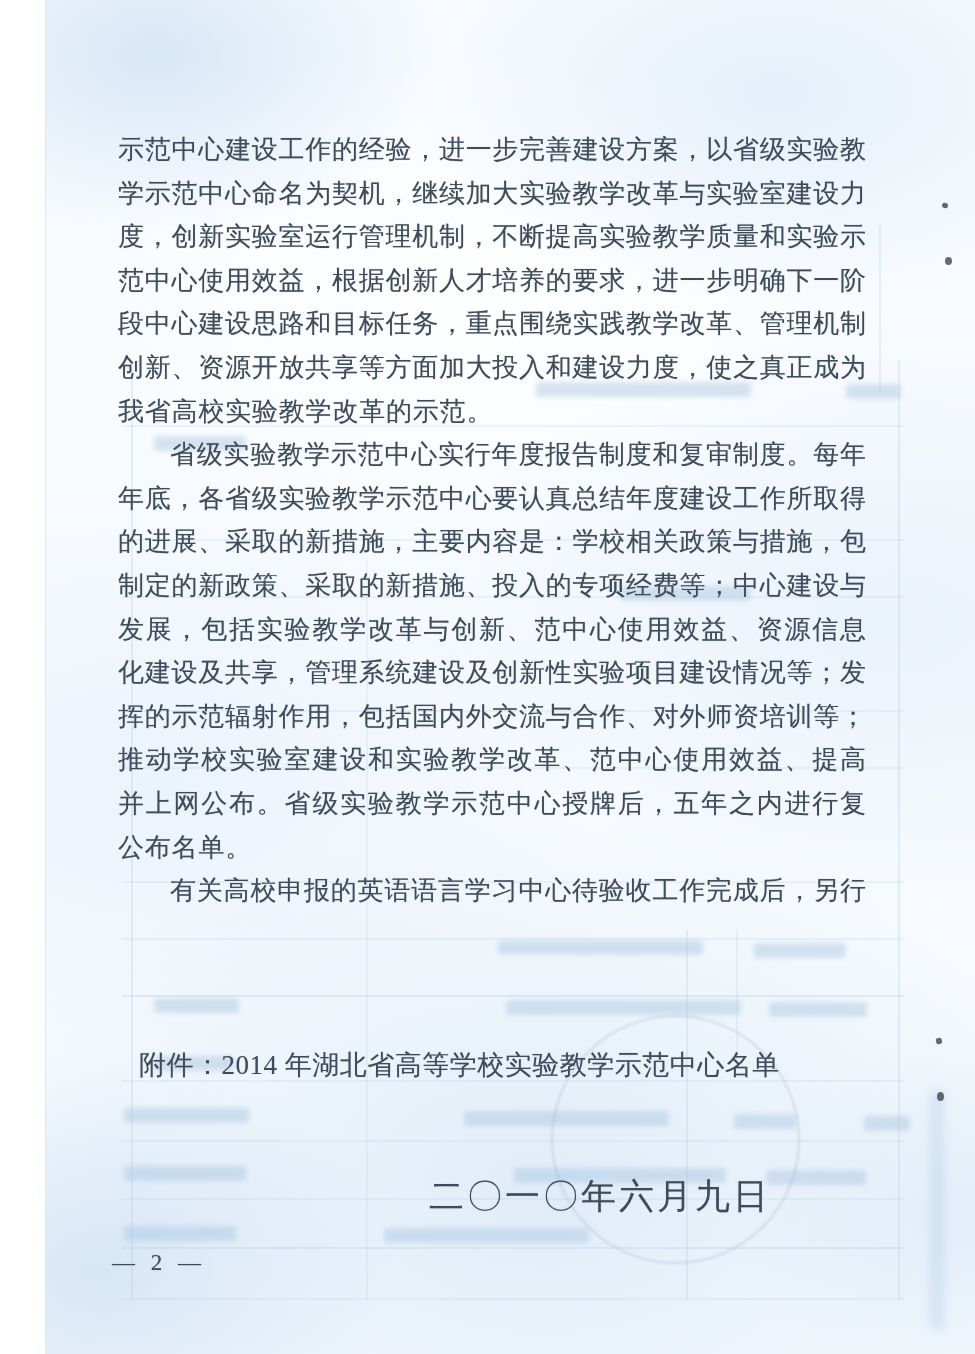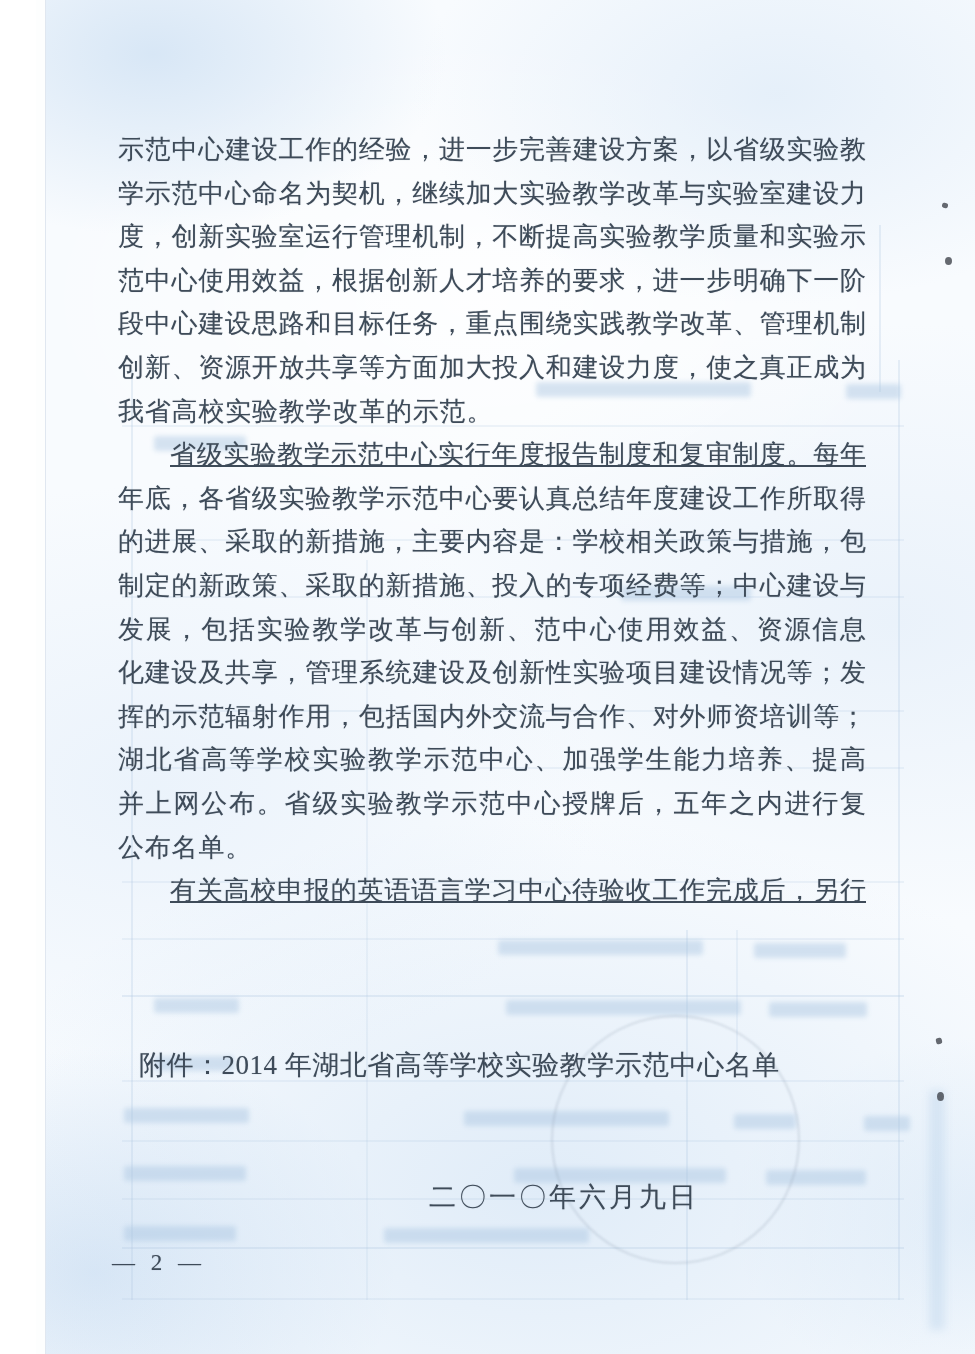--- a/index.html
+++ b/index.html
@@ -35,24 +35,24 @@
   .seal-ring{position:absolute;left:515px;top:1015px;width:245px;height:245px;border-radius:50%;
     border:2px solid rgba(148,160,178,.28);filter:blur(1px);z-index:1;}
   .speck{position:absolute;background:#3c4048;border-radius:2px;opacity:.78;z-index:3;}
   
   .ink{position:absolute;inset:0;z-index:2;color:var(--ink,#3e4b59);
        text-shadow:0 0 1px rgba(62,75,89,.35);}
   .body-text{position:absolute;left:82px;top:128px;width:748px;font-size:26px;}
   .line{height:43.6px;line-height:43.6px;white-space:nowrap;
         text-align:justify;text-align-last:justify;text-justify:inter-character;
         white-space:normal;overflow:hidden;}
-  .line.indent{text-indent:52px;text-decoration:underline;}
+  .line.indent{text-indent:52px;}
   .line.para-end{text-align-last:left;letter-spacing:.8px;}
   .attachment{position:absolute;left:103px;top:1043px;font-size:27px;line-height:44px;letter-spacing:.5px;}
-  .date{position:absolute;left:393px;top:1175px;font-size:27px;line-height:44px;letter-spacing:3px;}
+  .date{position:absolute;left:393px;top:1175px;font-size:35px;line-height:44px;letter-spacing:3px;}
   .pageno{position:absolute;left:76px;top:1246px;font-size:23px;line-height:34px;letter-spacing:5px;}
 </style>
 </head>
 <body>
 
 <div class="page">
 
   <div class="edge-left"></div>
   <div class="edge-right-strip"></div>
   <div class="edge-right-seam"></div>
@@ -112,21 +112,21 @@
         <div class="line">段中心建设思路和目标任务，重点围绕实践教学改革、管理机制</div>
         <div class="line">创新、资源开放共享等方面加大投入和建设力度，使之真正成为</div>
         <div class="line para-end">我省高校实验教学改革的示范。</div>
         <div class="line indent">省级实验教学示范中心实行年度报告制度和复审制度。每年</div>
         <div class="line">年底，各省级实验教学示范中心要认真总结年度建设工作所取得</div>
         <div class="line">的进展、采取的新措施，主要内容是：学校相关政策与措施，包括</div>
         <div class="line">制定的新政策、采取的新措施、投入的专项经费等；中心建设与</div>
         <div class="line">发展，包括实验教学改革与创新、范中心使用效益、资源信息</div>
         <div class="line">化建设及共享，管理系统建设及创新性实验项目建设情况等；发</div>
         <div class="line">挥的示范辐射作用，包括国内外交流与合作、对外师资培训等；</div>
-        <div class="line">湖北省高等学校实验教学示范中心、加强学生能力培养、提高</div>
+        <div class="line">推动学校实验室建设和实验教学改革、范中心使用效益、提高</div>
         <div class="line">并上网公布。省级实验教学示范中心授牌后，五年之内进行复审，</div>
         <div class="line para-end">公布名单。</div>
         <div class="line indent">有关高校申报的英语语言学习中心待验收工作完成后，另行</div>
       </div>
     <div class="attachment">附件：2014 年湖北省高等学校实验教学示范中心名单</div>
     <div class="date">二〇一〇年六月九日</div>
     <div class="pageno">— 2 —</div>
   </div>
 
   <div class="speck" style="left:906px;top:203px;width:6px;height:5px;transform:rotate(12deg);"></div>

